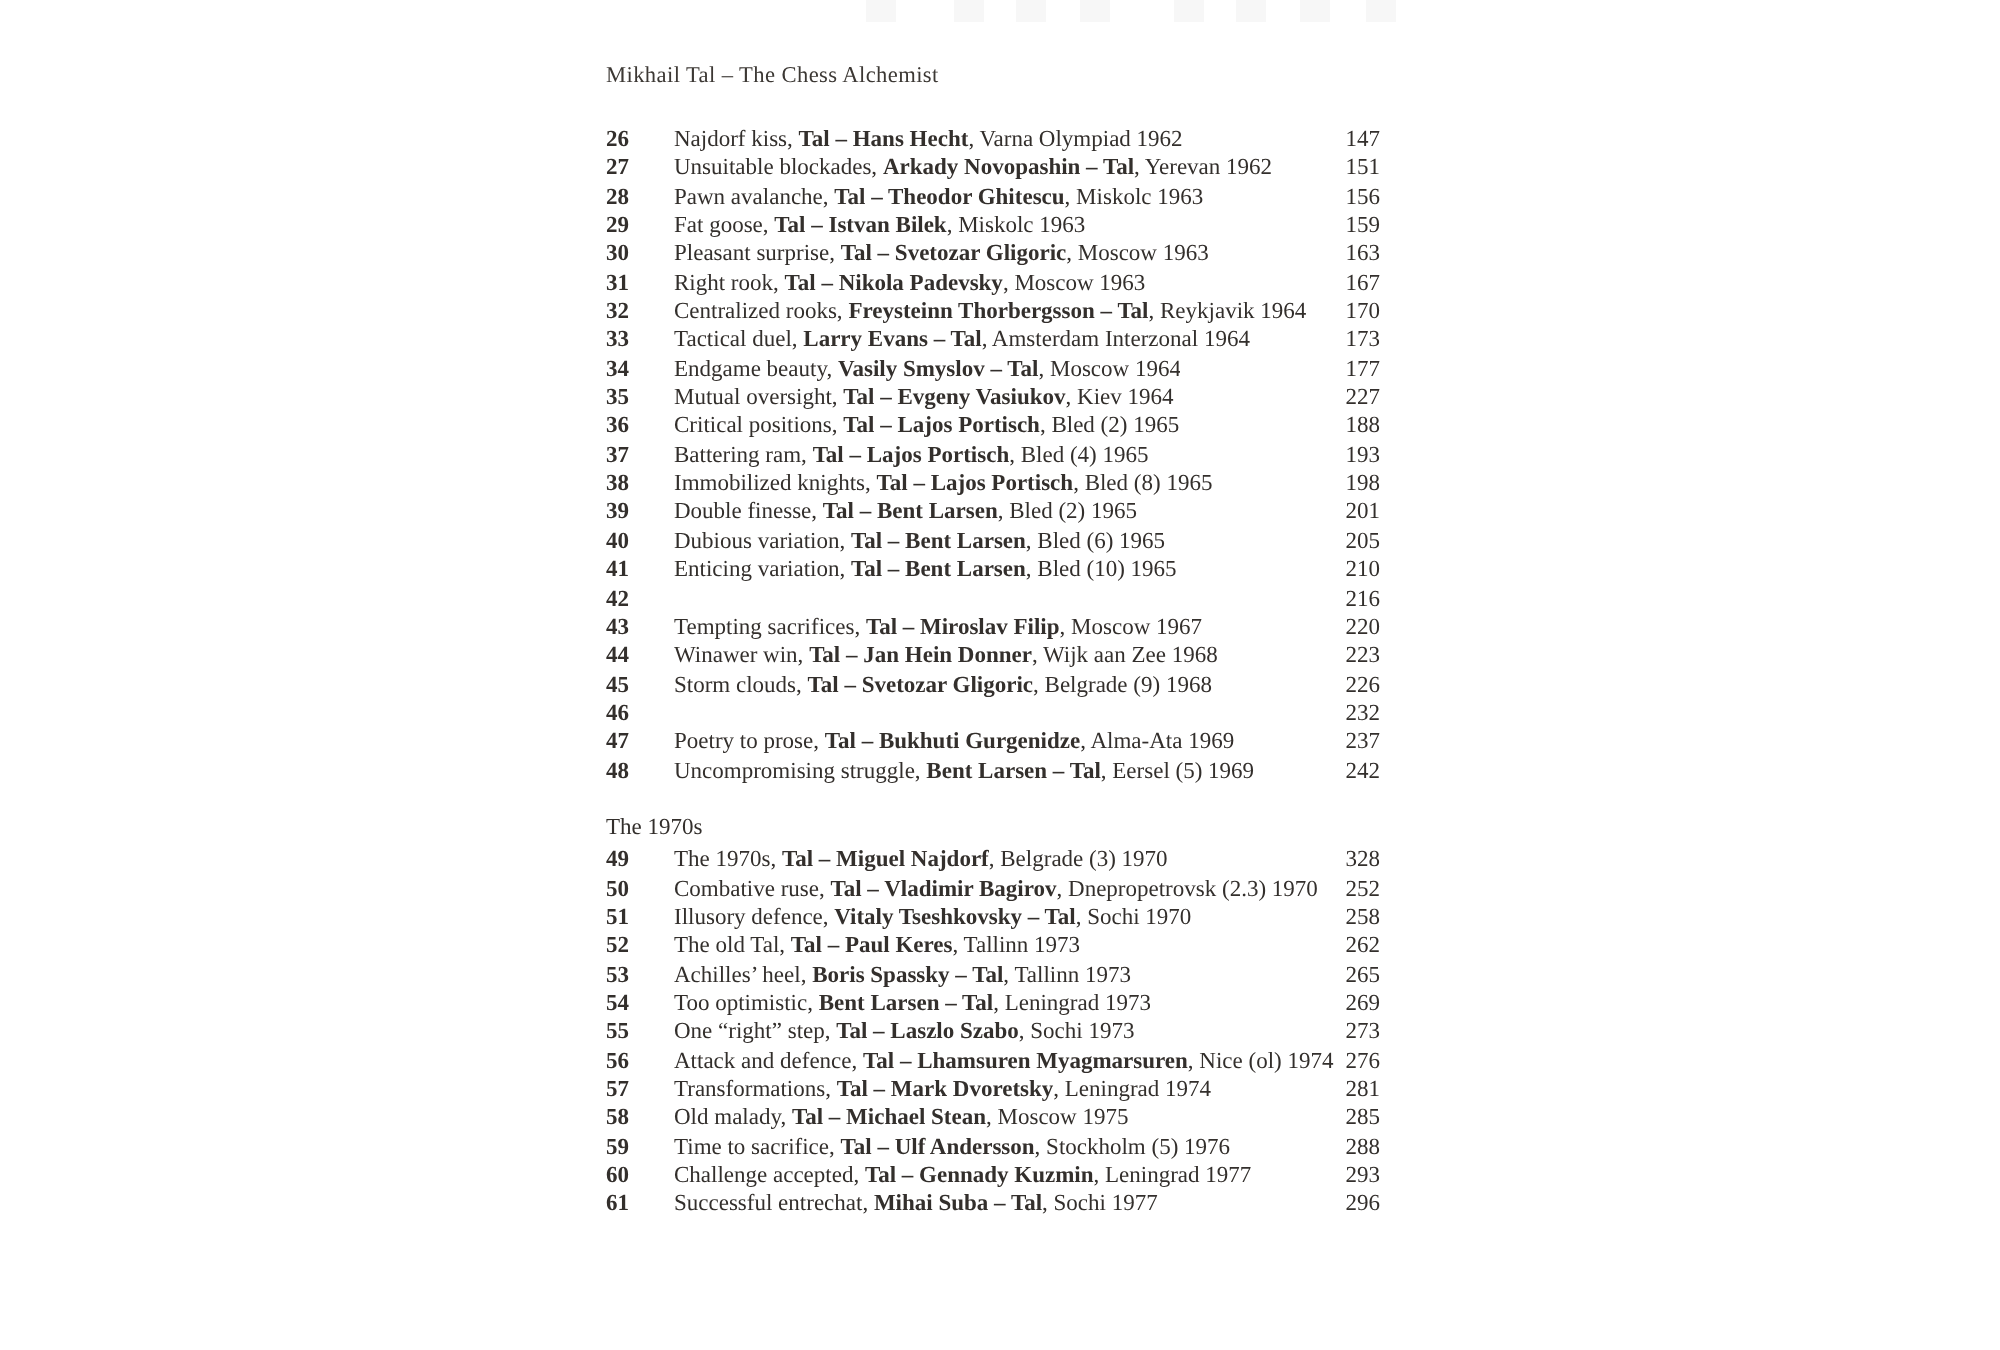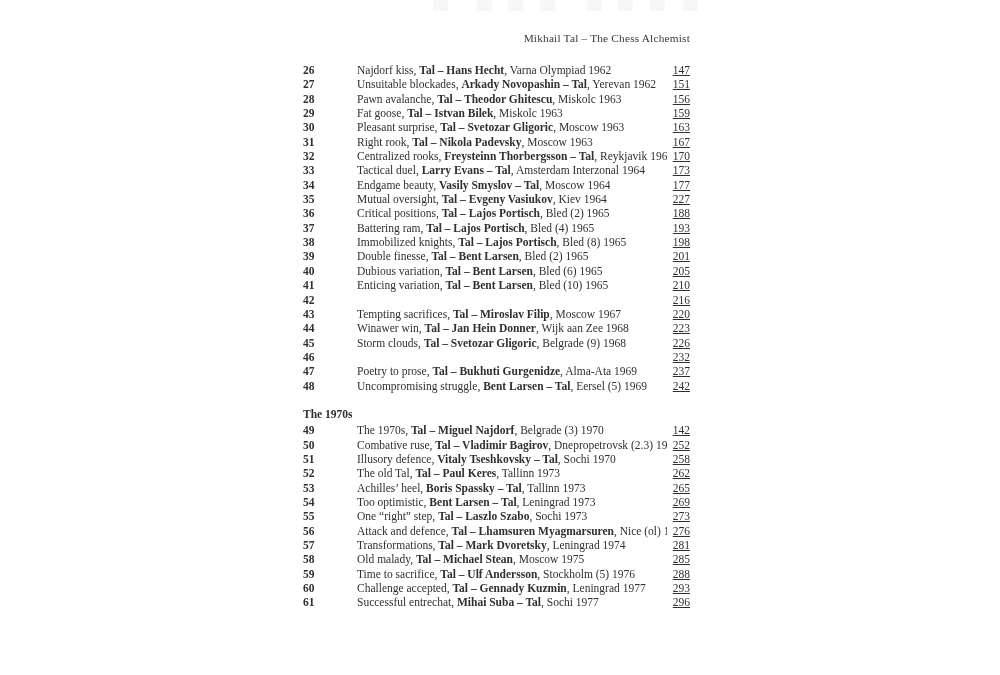--- a/index.html
+++ b/index.html
@@ -21,21 +21,21 @@
     position: absolute;
     top: 0;
     height: 11px;
     width: 15px;
   }
   .running-header {
     position: absolute;
     left: 303px;
     top: 32px;
     width: 387px;
-    text-align: right;
+    text-align: left;
     font-size: 11.3px;
     letter-spacing: 0.2px;
     color: #3c3834;
   }
   .toc {
     position: absolute;
     left: 303px;
     top: 63px;
     width: 387px;
     font-size: 11.5px;
@@ -48,35 +48,33 @@
     white-space: nowrap;
   }
   .toc-num {
     width: 34px;
     flex: 0 0 34px;
     font-weight: 700;
   }
   .toc-title {
     flex: 0 1 auto;
     overflow: hidden;
-    margin-left: 20px;
   }
   .toc-title b { font-weight: 700; }
   .toc-page {
     margin-left: auto;
     padding-left: 6px;
     text-align: center;
-    text-decoration: underline;
   }
   .section-heading {
     margin-top: 14px;
     margin-bottom: 2px;
     height: 14.35px;
     line-height: 14.35px;
-    font-weight: 700;
+    font-weight: 400;
     font-size: 11.5px;
   }
 </style>
 </head>
 <body>
 
 <div class="page">
   <div>
       <div class="artifact" style="left: 433px; background: rgb(247, 247, 247);"></div>
       <div class="artifact" style="left: 477px; background: rgb(247, 247, 247);"></div>
@@ -199,21 +197,21 @@
       </div>
       <div class="toc-row">
         <span class="toc-num">48</span>
         <span class="toc-title">Uncompromising struggle, <b>Bent Larsen – Tal</b>, Eersel (5) 1969</span>
         <span class="toc-page">242</span>
       </div>
       <div class="section-heading">The 1970s</div>
       <div class="toc-row">
         <span class="toc-num">49</span>
         <span class="toc-title">The 1970s, <b>Tal – Miguel Najdorf</b>, Belgrade (3) 1970</span>
-        <span class="toc-page">142</span>
+        <span class="toc-page">328</span>
       </div>
       <div class="toc-row">
         <span class="toc-num">50</span>
         <span class="toc-title">Combative ruse, <b>Tal – Vladimir Bagirov</b>, Dnepropetrovsk (2.3) 1970</span>
         <span class="toc-page">252</span>
       </div>
       <div class="toc-row">
         <span class="toc-num">51</span>
         <span class="toc-title">Illusory defence, <b>Vitaly Tseshkovsky – Tal</b>, Sochi 1970</span>
         <span class="toc-page">258</span>

